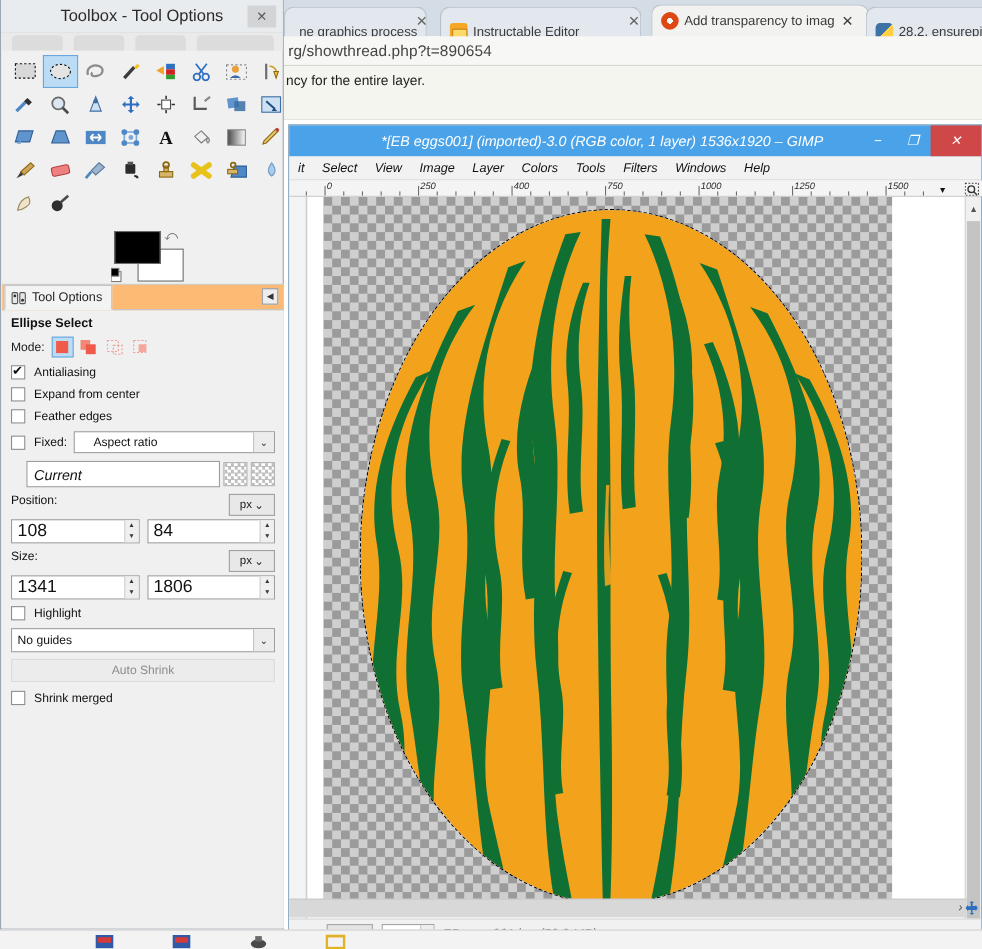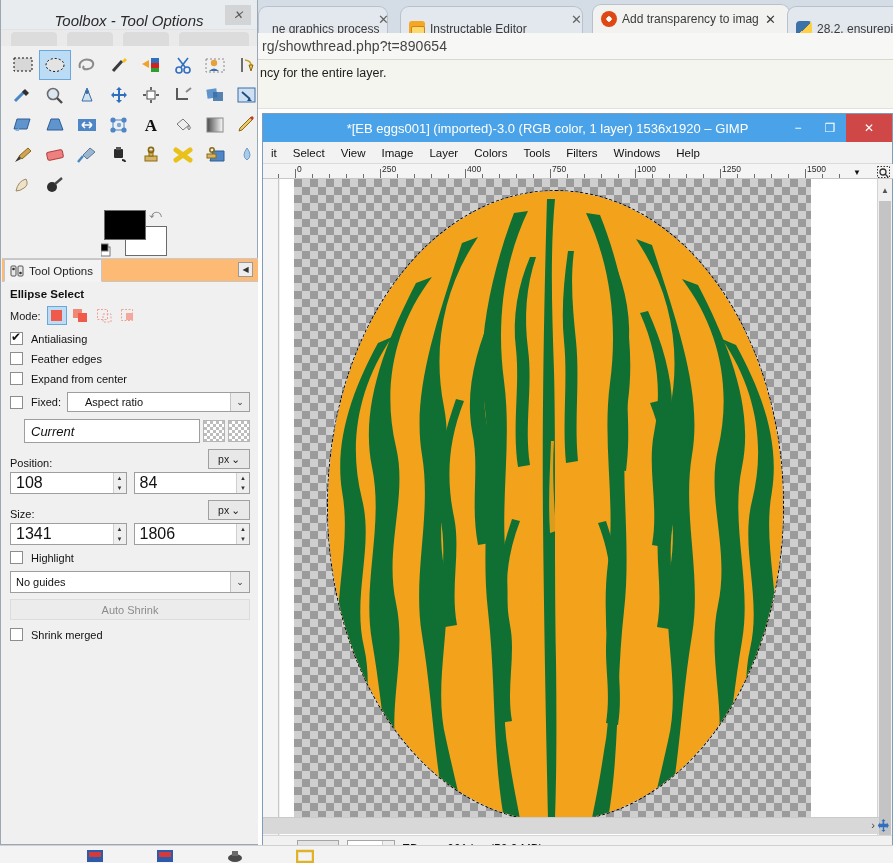--- a/index.html
+++ b/index.html
@@ -61,23 +61,22 @@
     background: #ffffff; border-left: 1px solid #cfcfc8; border-top: 1px solid #e2e2dc;
   }
 
   
   #toolbox {
     position: absolute; left: 0; top: 0; width: 258px; height: 845px;
     background: #f0f0f0; border: 1px solid #9ba7b4; border-top: none;
   }
   #tb-titlebar {
     height: 30px; background: #e9ecef; position: relative;
-    display: flex; align-items: flex-end; justify-content: center;
+    display: flex; align-items: center; justify-content: center;
     border-bottom: 1px solid #dfe3e6;
-    font-style: italic;
   }
   #tb-title { font-size: 15px; color: #2b2b2b; }
   #tb-close {
     position: absolute; right: 6px; top: 5px; width: 26px; height: 20px;
     background: #d2d4d6; color: #5a5a5a; font-size: 12px;
     display: flex; align-items: center; justify-content: center;
   }
   #tb-ghostbar {
     height: 16px; background: #eaeaea; position: relative; overflow: hidden;
   }
@@ -162,21 +161,21 @@
     flex: 1; height: 24px; background: #fff; border: 1px solid #9e9e9e;
     font-style: italic; font-size: 13px; color: #111;
     display: flex; align-items: center; padding-left: 6px;
   }
   .ratio-btn {
     width: 22px; height: 22px; margin-left: 3px; border: 1px solid #b5b5b5;
     background:
       repeating-conic-gradient(#fff 0 25%, #bdbdbd 0 50%) 0 0/6px 6px;
   }
   .sec-label-row {
-    display: flex; align-items: flex-end; justify-content: space-between;
+    display: flex; align-items: flex-start; justify-content: space-between;
     margin: 6px 0 3px 0;
   }
   .sec-label { font-size: 11px; color: #111; }
   .unitbtn {
     width: 42px; height: 20px; background: #e8e8e8; border: 1px solid #a0a0a0;
     display: flex; align-items: center; justify-content: center; gap: 2px;
     font-size: 10.5px; color: #222;
   }
   .spin-row { display: flex; gap: 7px; margin-bottom: 4px; }
   .spin {
@@ -200,21 +199,21 @@
   .guides-combo .combo-arrow { height: 20px; }
   .flatbtn {
     height: 21px; background: #ececec; border: 1px solid #dcdcdc;
     display: flex; align-items: center; justify-content: center;
     font-size: 11px; color: #8c8c8c; margin-bottom: 8px;
   }
 
   
   #imgwin {
     position: absolute; left: 262px; top: 113px; width: 631px; height: 750px;
-    background: #f0f0f0; border: 1px solid #7f9db9;
+    background: #f0f0f0; border: 1px solid #7f9db9; font-style: italic;
   }
   #iw-titlebar {
     height: 28px; background: #4aa3e8; position: relative;
     display: flex; align-items: center; justify-content: center;
   }
   #iw-title { font-size: 13px; color: #fff; margin-right: 60px; }
   #iw-btns { position: absolute; right: 0; top: 0; height: 28px; display: flex; }
   .wbtn {
     width: 32px; height: 28px; display: flex; align-items: center; justify-content: center;
     color: #fff; font-size: 12px;
@@ -640,25 +639,25 @@
             </svg>
         </div>
       </div>
 
       <div class="row">
         <span class="chk on"></span>
         <span class="chk-label">Antialiasing</span>
       </div>
       <div class="row">
         <span class="chk"></span>
-        <span class="chk-label">Feather edges</span>
+        <span class="chk-label">Expand from center</span>
       </div>
       <div class="row">
         <span class="chk"></span>
-        <span class="chk-label">Expand from center</span>
+        <span class="chk-label">Feather edges</span>
       </div>
 
       <div class="row">
         <span class="chk"></span>
         <span class="chk-label" style="margin-right:6px;">Fixed:</span>
         <span class="fixed-combo">
           <span>Aspect ratio</span>
           <span class="combo-arrow">⌄</span>
         </span>
       </div>

